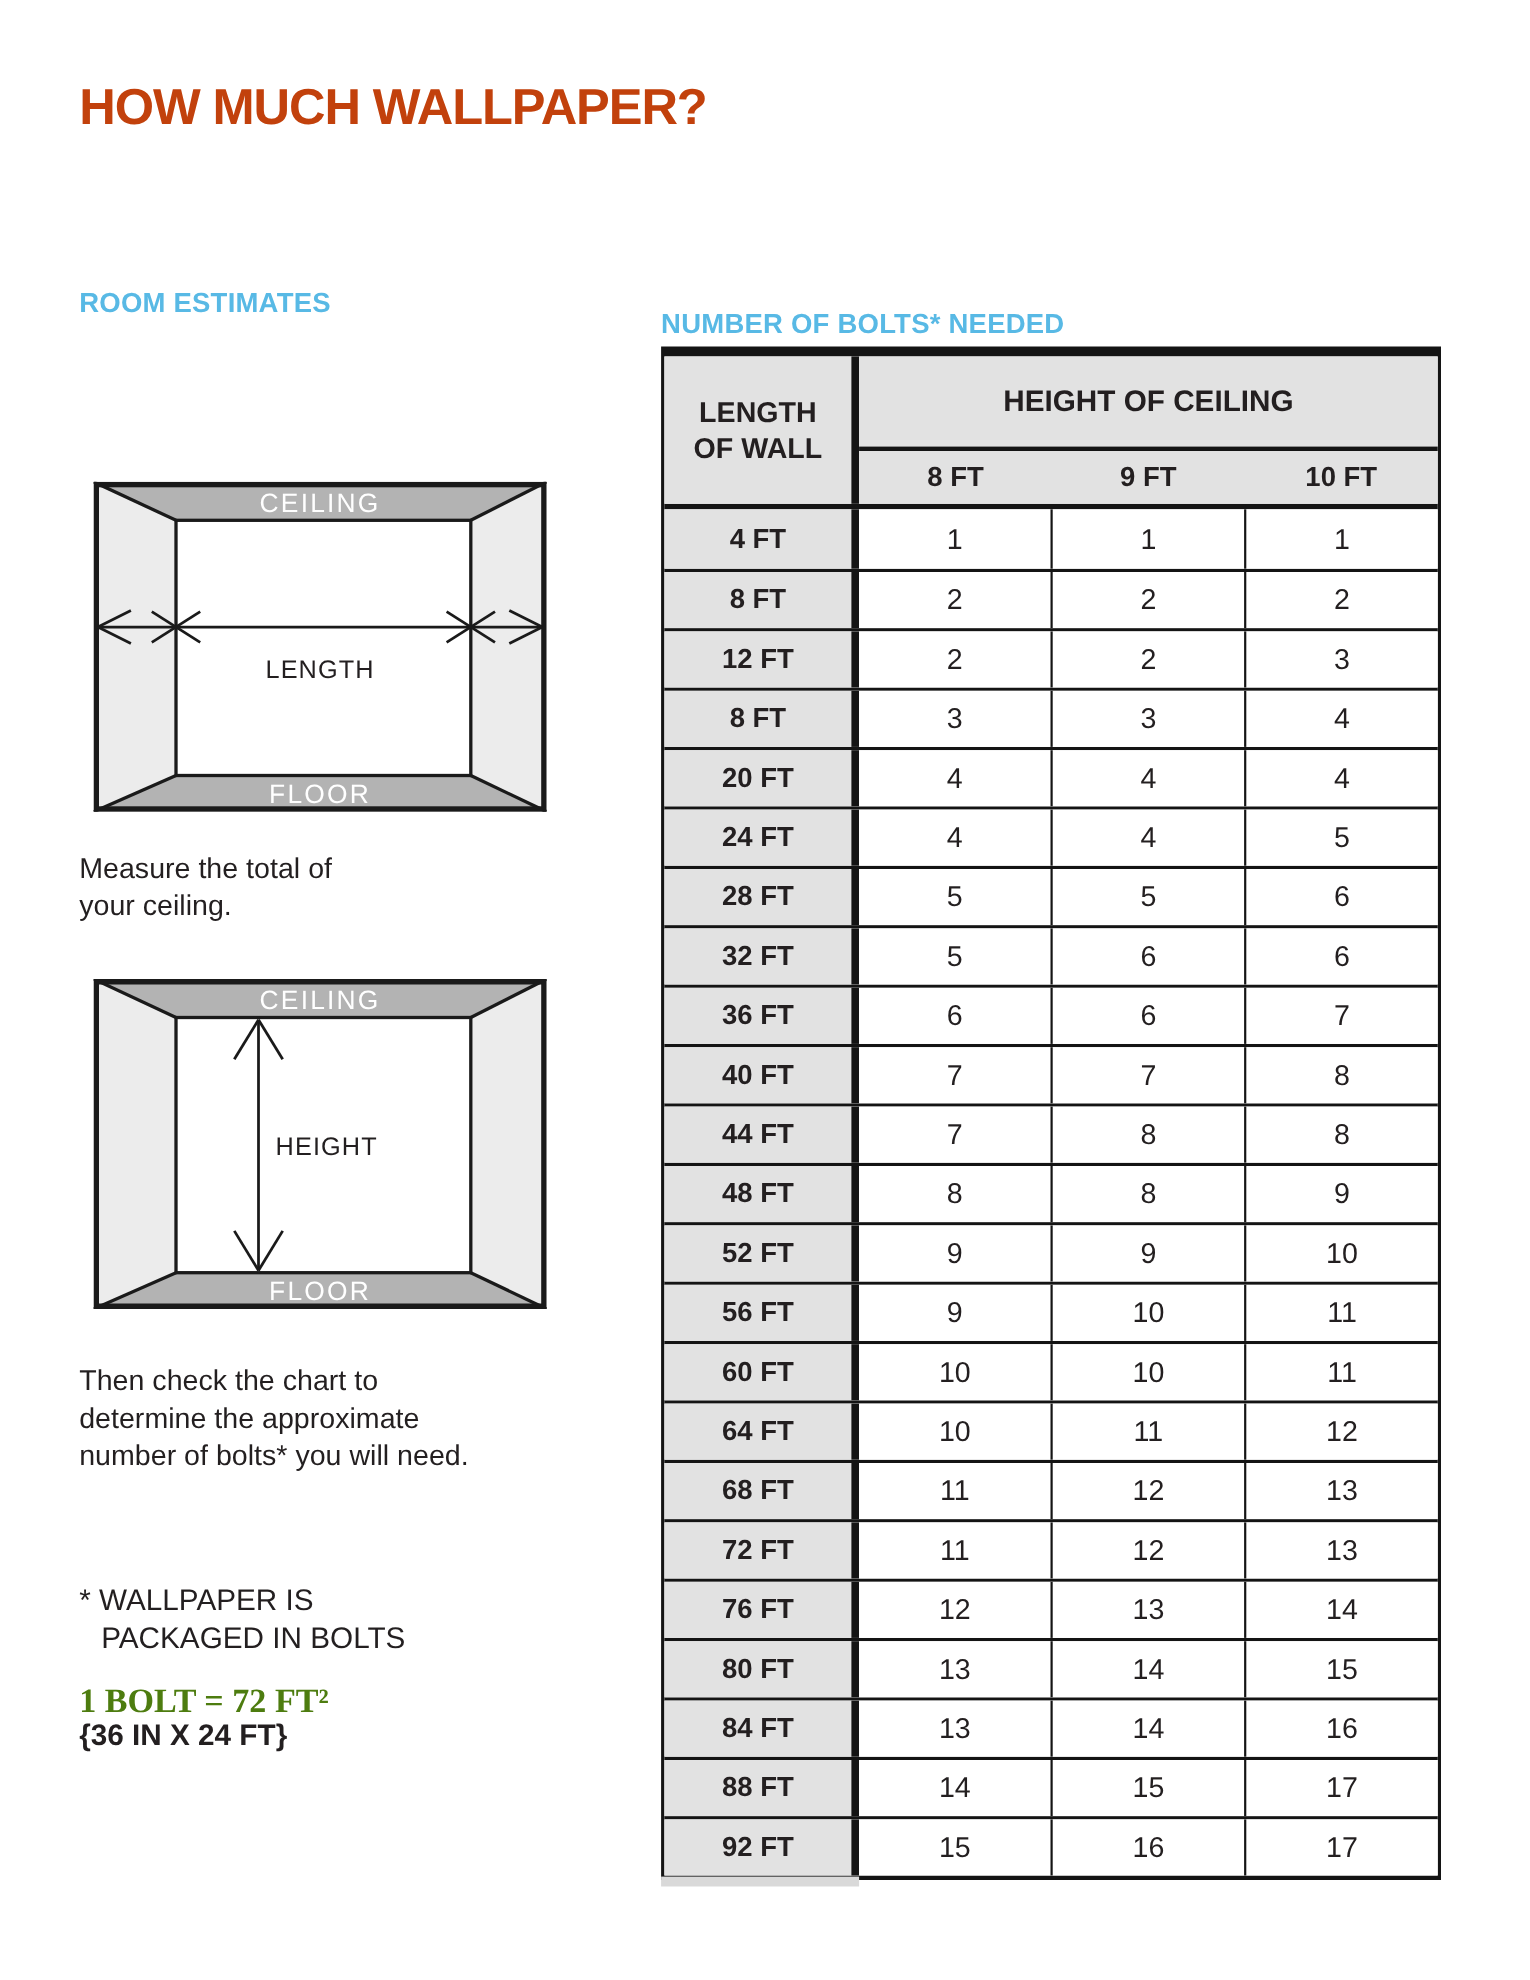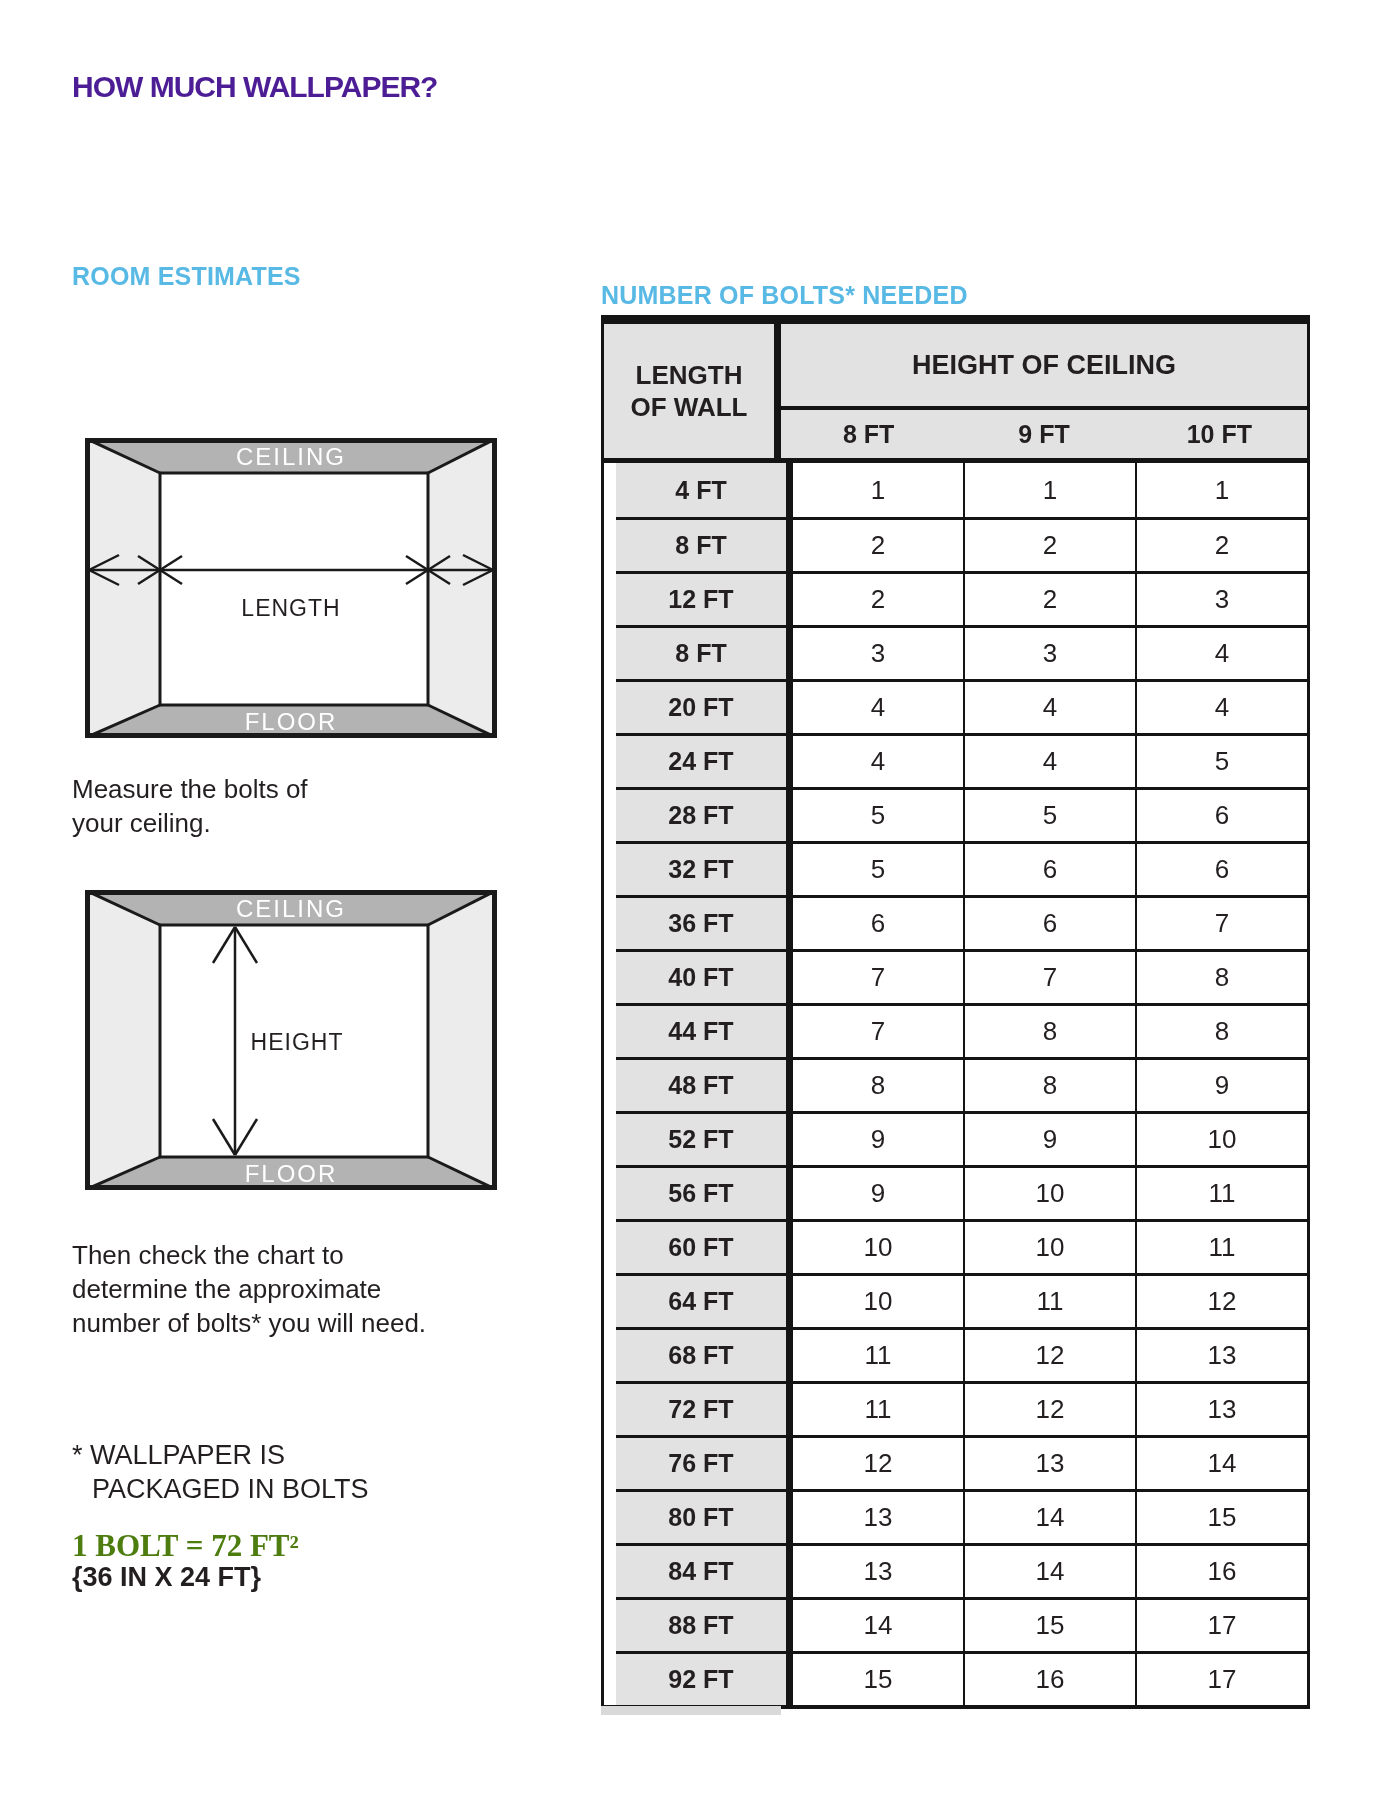--- a/index.html
+++ b/index.html
@@ -2,21 +2,21 @@
 <html><head>
 <meta charset="utf-8">
 <style>
   html,body { margin:0; padding:0; background:#ffffff; }
   .page {
     position:relative; width:1391px; height:1800px; background:#ffffff;
     font-family:"Liberation Sans", sans-serif; color:#231f20; overflow:hidden;
   }
   .page-title {
     position:absolute; left:72px; top:70px; margin:0;
-    font-size:30px; font-weight:700; letter-spacing:-1px; color:#4c1d95;
+    font-size:46px; font-weight:700; letter-spacing:-1px; color:#c2410c;
   }
   .section-heading {
     position:absolute; top:262px; font-size:25px; font-weight:700; color:#58b9e5;
     letter-spacing:0.2px;
   }
   .heading-left { left:72px; }
   .heading-table { left:601px; width:709px; text-align:left;margin-top:19px; }
   .body-text {
     position:absolute; left:72px; margin:0;
     font-size:26px; line-height:34px; white-space:pre-line; color:#231f20;
@@ -59,21 +59,21 @@
   .span-header {
     height:82px; background:#e2e2e2; border-bottom:4px solid #141414;
     display:flex; align-items:center; justify-content:center;
     font-weight:700; font-size:27px;
   }
   .sub-row { height:48px; display:flex; background:#e2e2e2; }
   .sub-cell {
     flex:1; display:flex; align-items:center; justify-content:center;
     font-weight:700; font-size:25px;
   }
-  .tbody { border-top:5px solid #141414;padding-left:12px; }
+  .tbody { border-top:5px solid #141414; }
   .trow { display:flex; height:54px; box-sizing:border-box; }
   .trow + .trow { border-top:3px solid #141414; }
   .cell { display:flex; align-items:center; justify-content:center; box-sizing:border-box; }
   .rowlabel {
     width:177px; flex:none; border-right:7px solid #141414;
     background:#e2e2e2; font-weight:700; font-size:25px;
   }
   .val { flex:1; background:#ffffff; font-size:26px; border-left:2.5px solid #141414; }
   .val.first { border-left:none; }
   .table-sliver { position:absolute; left:601px; top:1706px; width:180px; height:9px; background:#d9d9d9; }
@@ -116,21 +116,21 @@
       <line x1="408" y1="132" x2="378" y2="117"></line>
       <line x1="408" y1="132" x2="378" y2="147"></line>
       <line x1="53" y1="146" x2="97" y2="118"></line>
       <line x1="53" y1="118" x2="97" y2="146"></line>
       <line x1="321" y1="146" x2="365" y2="118"></line>
       <line x1="321" y1="118" x2="365" y2="146"></line>
     </g>
     <text x="206" y="178" text-anchor="middle" class="diag-measure-label">LENGTH</text>
   </svg>
 
-  <p class="body-text step2">Measure the bolts of
+  <p class="body-text step2">Measure the total of
 your ceiling.</p>
 
   <svg class="diagram diagram2" width="412" height="300" viewBox="0 0 412 300">
     <polygon points="0,0 412,0 343,35 75,35" fill="#b3b3b3"></polygon>
     <polygon points="0,300 75,267 343,267 412,300" fill="#b3b3b3"></polygon>
     <polygon points="0,0 75,35 75,267 0,300" fill="#ececec"></polygon>
     <polygon points="412,0 343,35 343,267 412,300" fill="#ececec"></polygon>
     <rect x="75" y="35" width="268" height="232" fill="#ffffff" stroke="#1a1a1a" stroke-width="3"></rect>
     <g stroke="#1a1a1a" stroke-width="3">
       <line x1="0" y1="0" x2="75" y2="35"></line>

